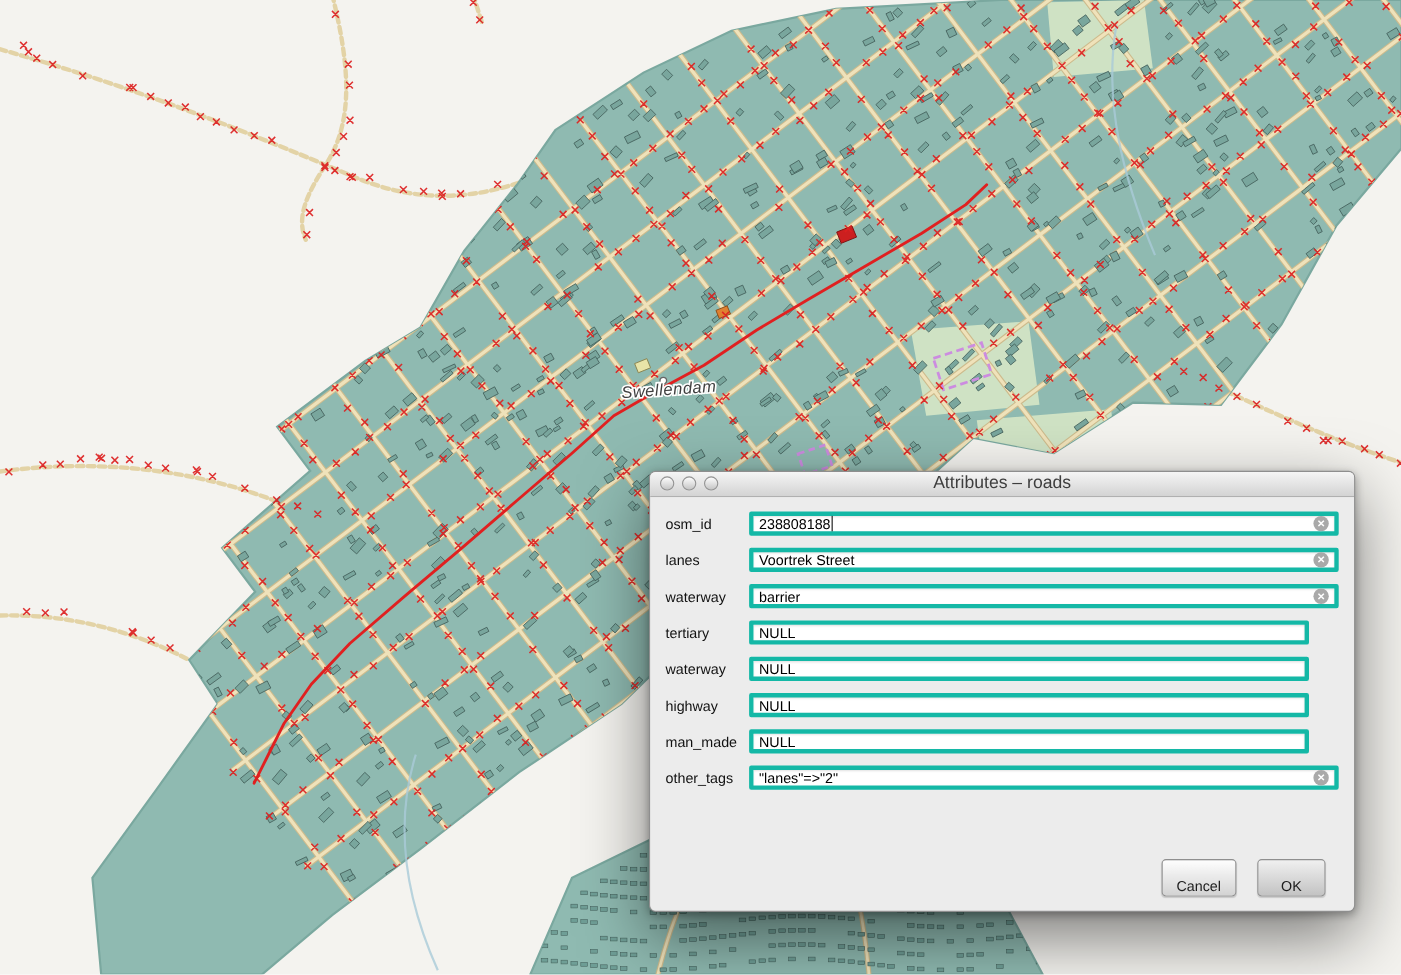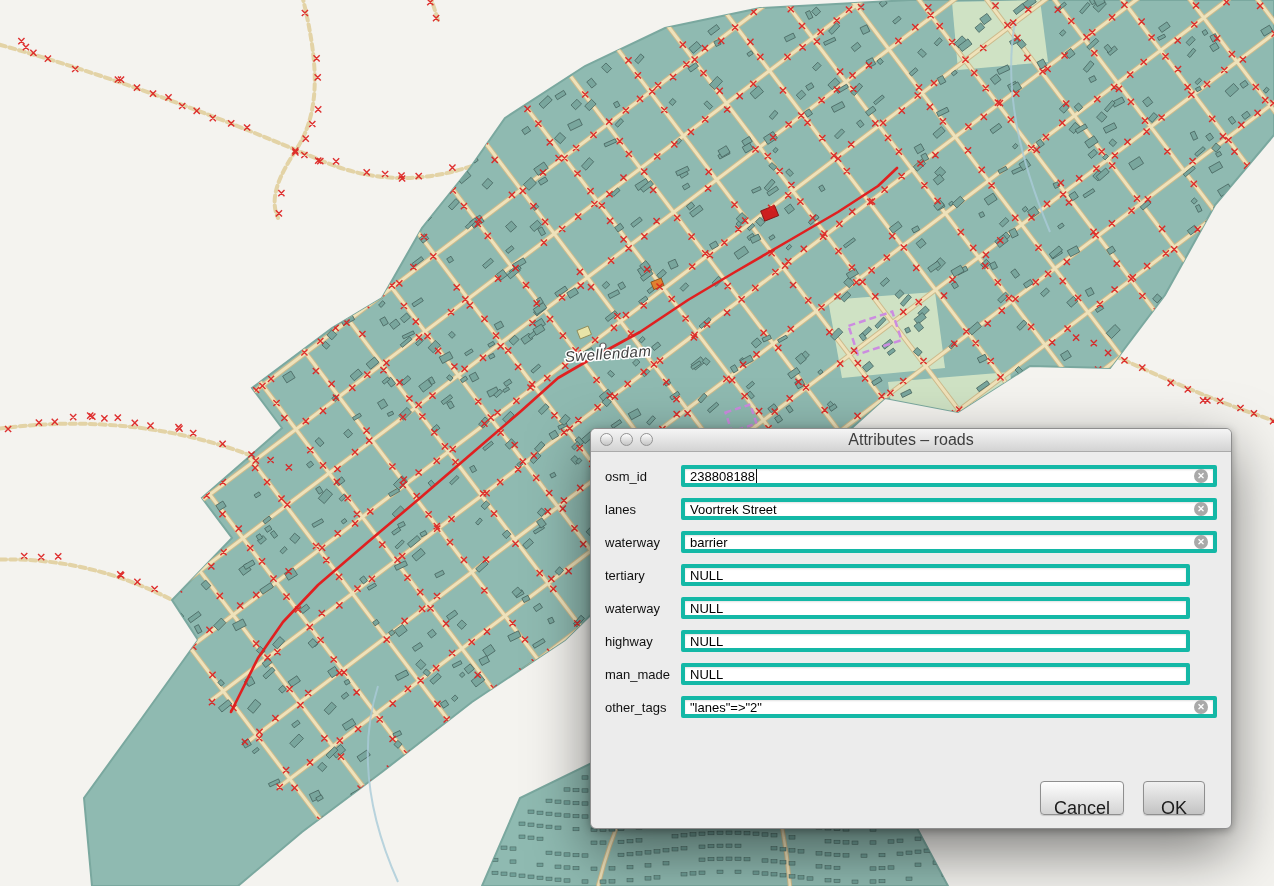--- a/index.html
+++ b/index.html
@@ -22,21 +22,21 @@
   .row{display:flex;align-items:center;margin-bottom:11px;height:22px}
   .row label{width:76px;font-size:13px;color:#111;flex:none}
   .input{flex:1;height:22px;background:#fff;border:4px solid #14b8a6;border-radius:2px;
          display:flex;align-items:center;padding:0 5px;font-size:13px;color:#000;
          box-sizing:border-box;box-shadow:inset 0 1px 2px rgba(0,0,0,.12)}
   .row.short .input{margin-right:27px}
   .caret{width:1px;height:14px;background:#111;margin-left:1px}
   .clear{margin-left:auto;width:14px;height:14px;border-radius:50%;background:#a9a9a9;color:#fff;
          font-size:9px;line-height:14px;text-align:center;flex:none;cursor:pointer;font-weight:bold}
   .buttons{position:absolute;right:26px;bottom:13px;display:flex;gap:19px}
-  .btn{min-width:62px;height:23px;padding:16px 13px;font-size:18px;color:#1c1c1c;
+  .btn{min-width:62px;height:23px;padding:16px 13px;font-size:13px;color:#1c1c1c;
        background:linear-gradient(#fefefe,#d3d3d3);border:1px solid #8f8f8f;border-radius:4px;
        box-sizing:border-box;box-shadow:0 1px 1px rgba(0,0,0,.15)}
   .btn.ok{background:linear-gradient(#f0f0f0,#c3c3c3)}
 </style>
 </head>
 <body>
 
 <div class="stage">
 
   <svg id="map" width="1274" height="886" viewBox="0 0 1274 886">

